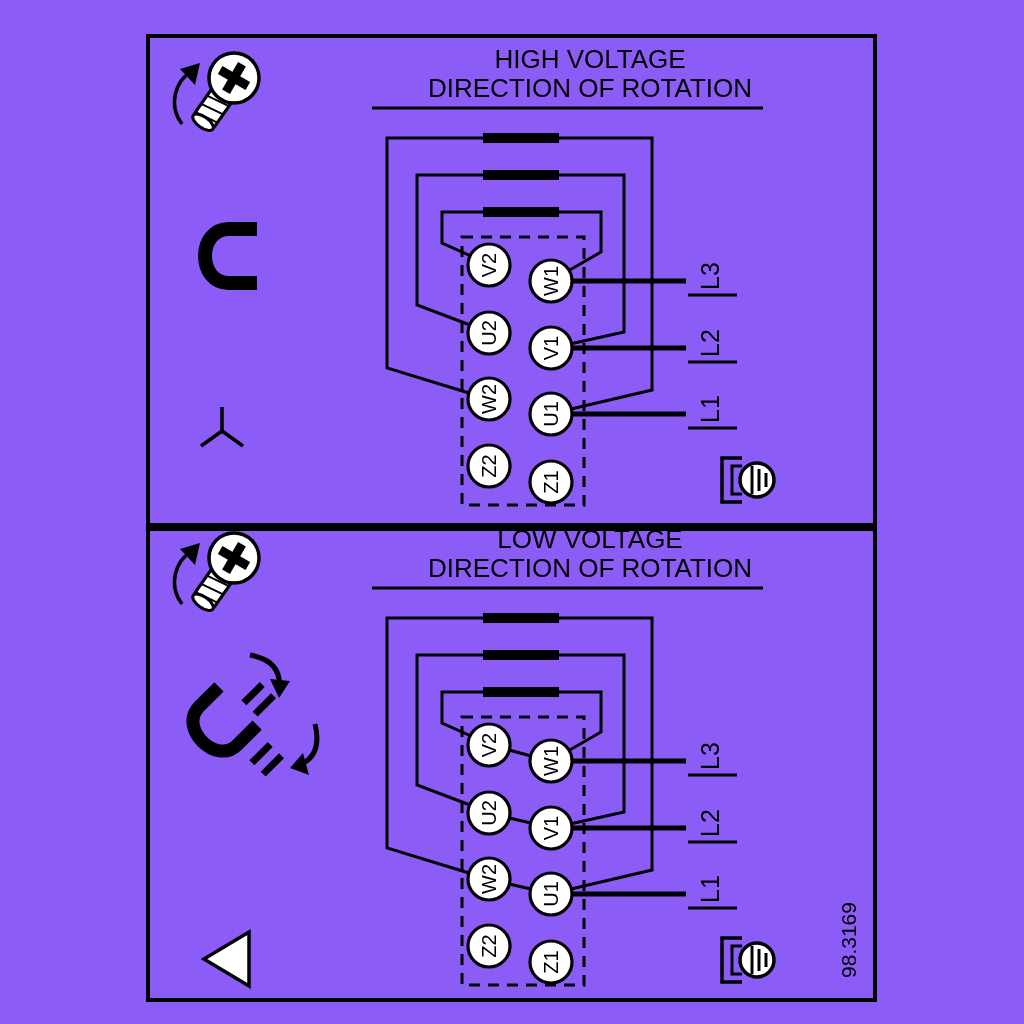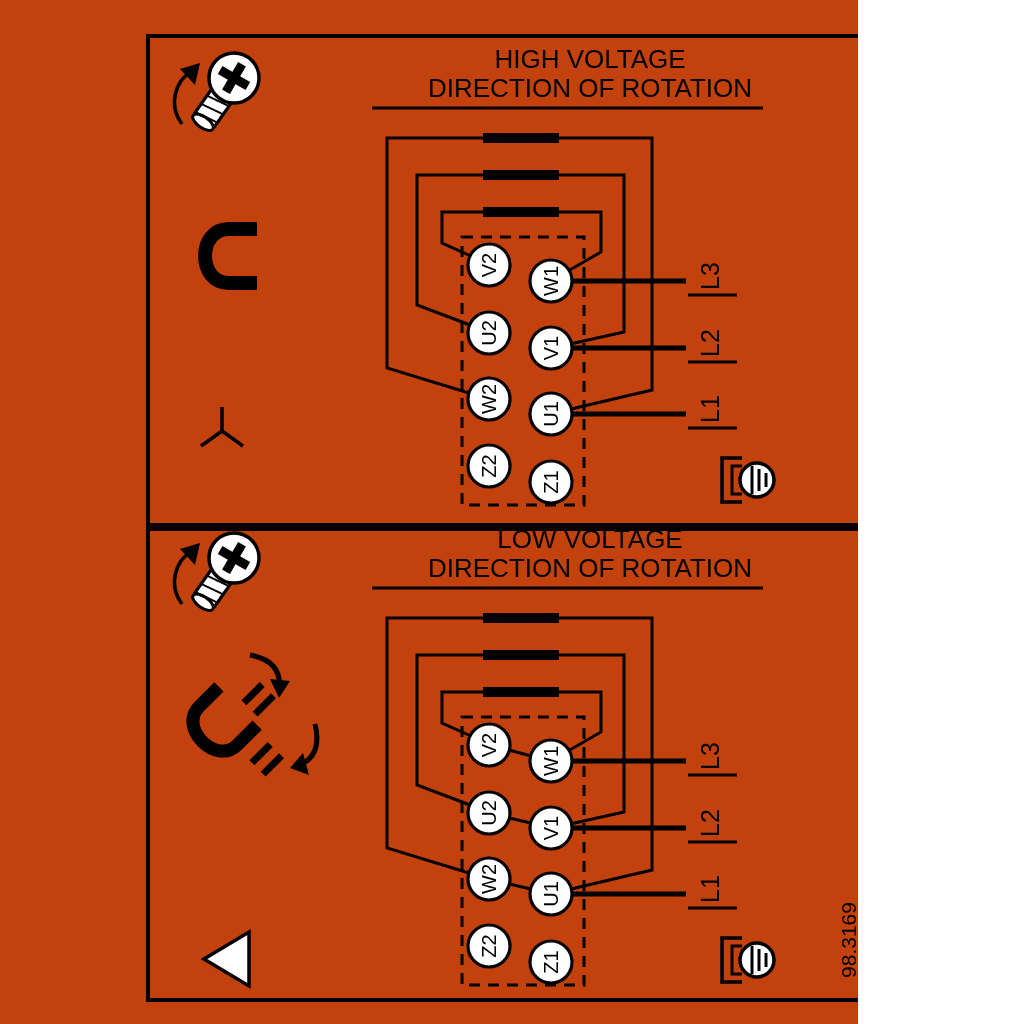--- a/index.html
+++ b/index.html
@@ -1,16 +1,16 @@
 <!DOCTYPE html>
 <html><head>
 <meta charset="utf-8">
 <style>
   html,body{margin:0;padding:0;background:#ffffff;}
-  .stage{width:858px;height:1024px;position:relative;background:#c2410c;overflow:hidden;}
+  .stage{width:1024px;height:1024px;position:relative;background:#8b5cf6;overflow:hidden;}
   svg{display:block;}
   text{font-family:"Liberation Sans","DejaVu Sans",sans-serif;fill:#000;}
   .title{font-size:26px;text-anchor:middle;}
   .tlabel{font-size:20px;text-anchor:middle;dominant-baseline:central;}
   .slabel{font-size:25px;text-anchor:middle;dominant-baseline:central;}
   .flabel{font-size:21px;text-anchor:middle;dominant-baseline:central;}
 </style>
 </head>
 <body>
 

